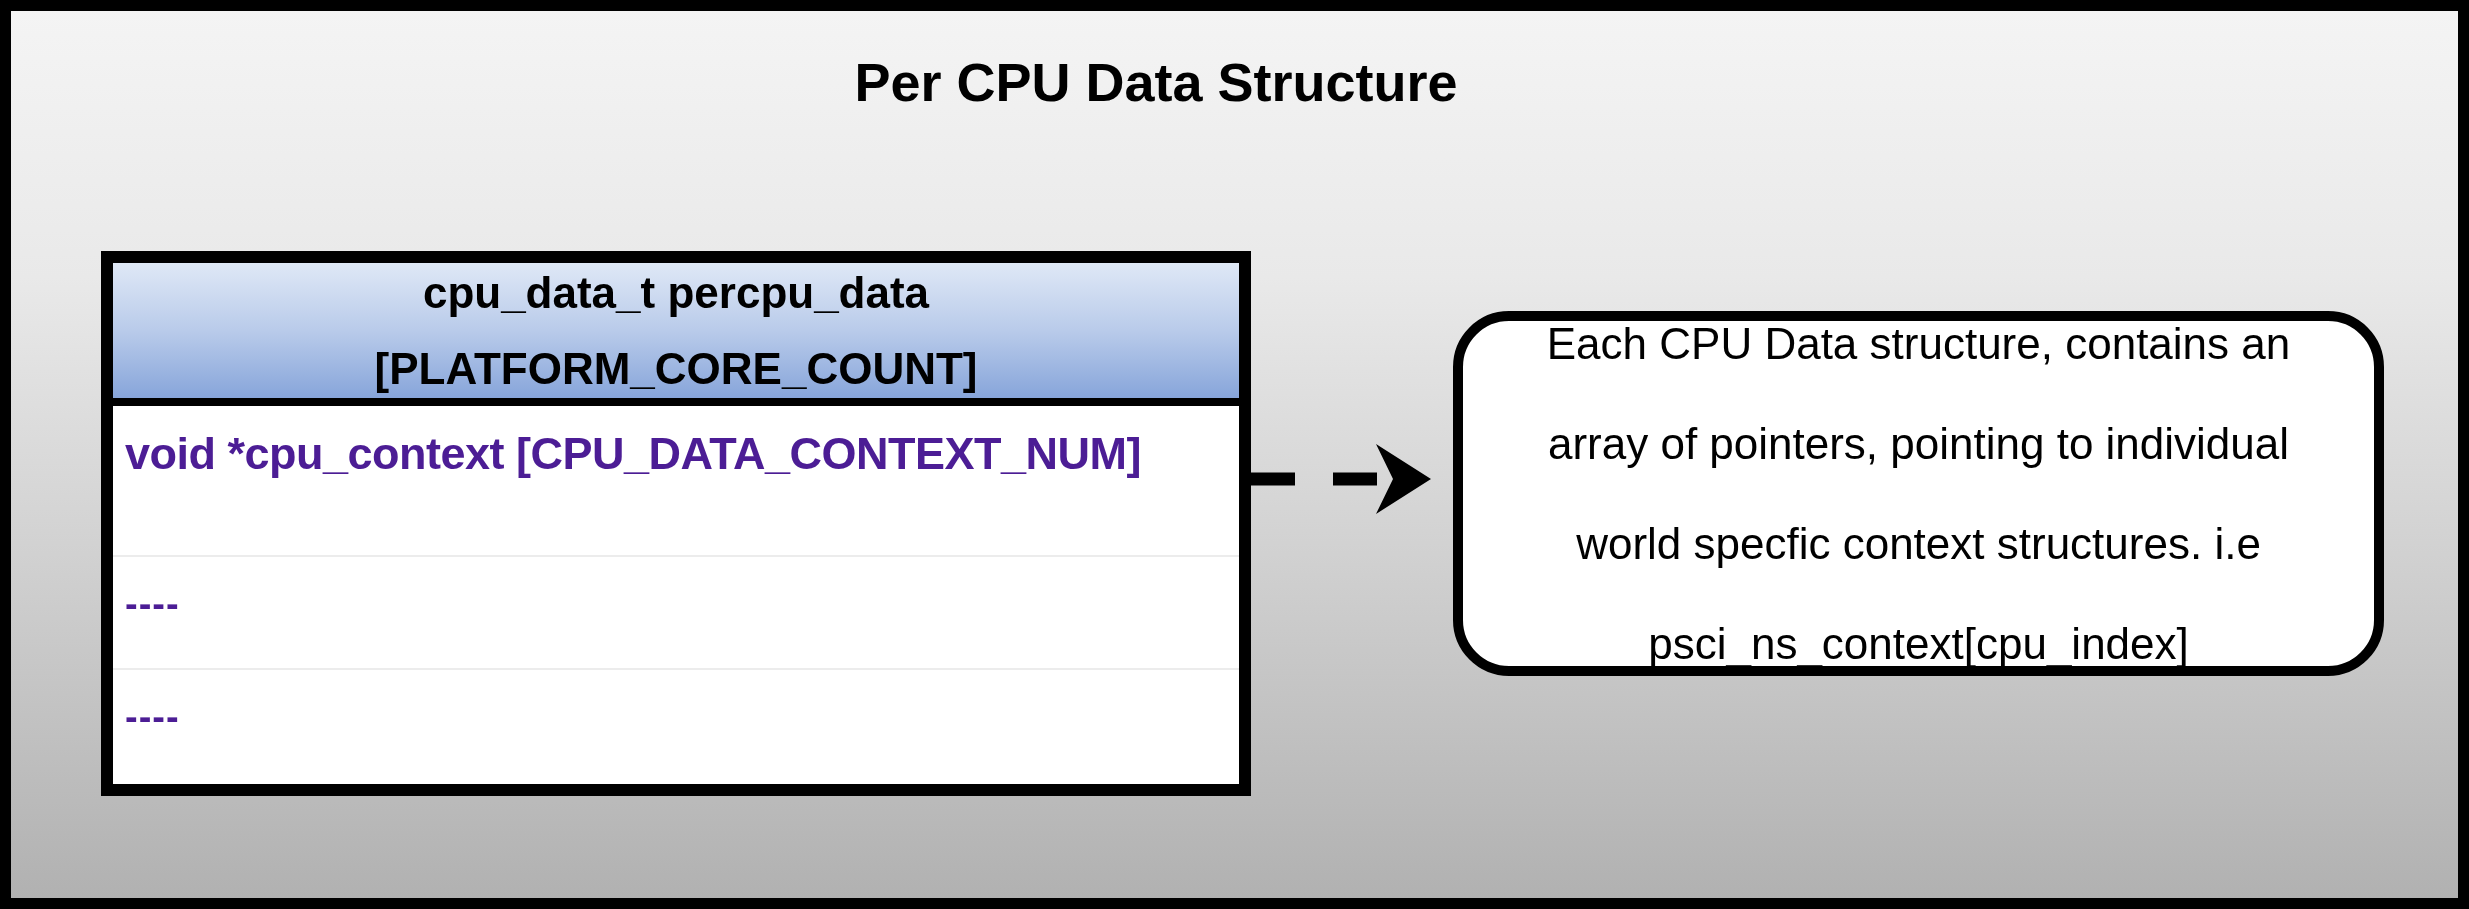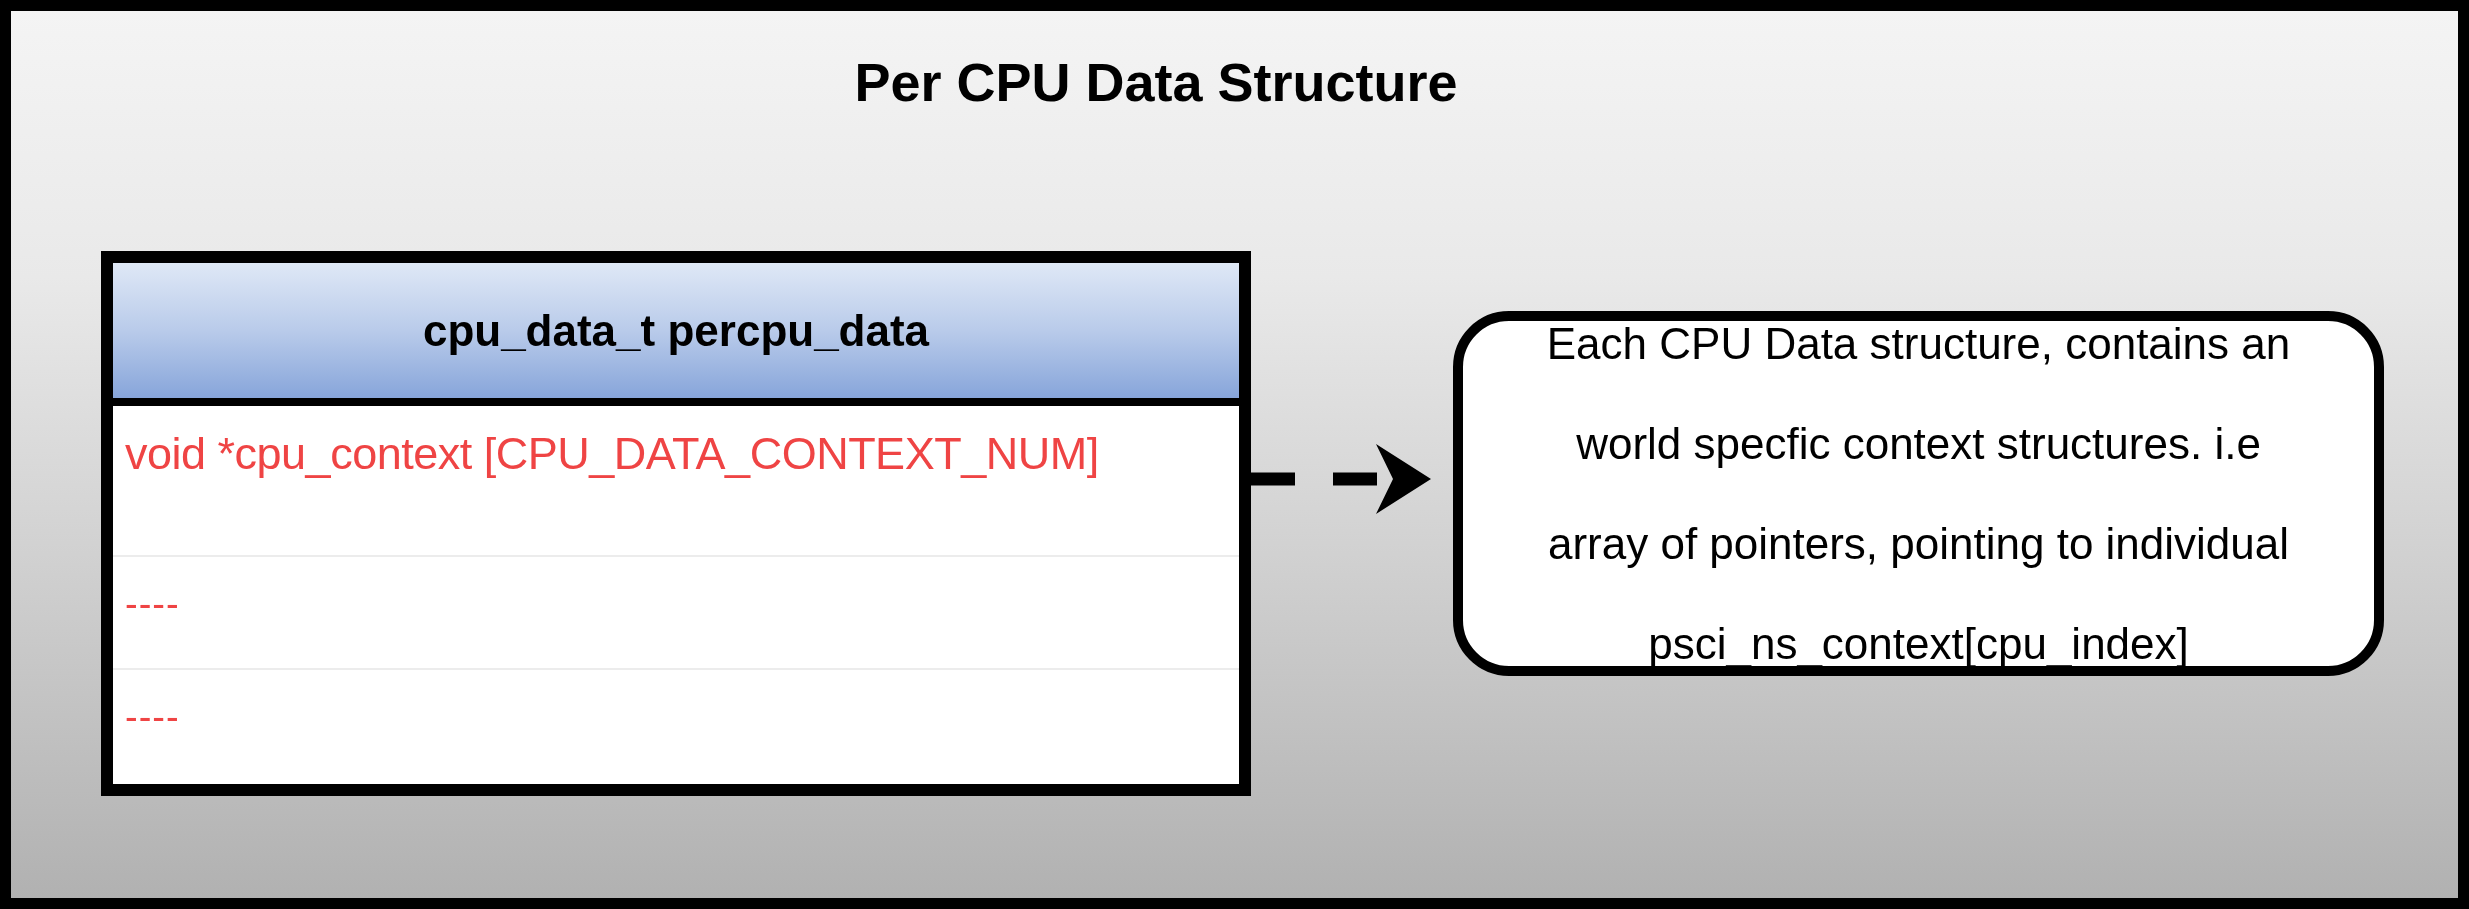--- a/index.html
+++ b/index.html
@@ -55,22 +55,22 @@
     font-size: 44px;
     font-weight: bold;
     line-height: 61px;
     color: #000000;
     text-align: center;
     gap: 15px;
   }
   .table-row {
     box-sizing: border-box;
     border-bottom: 2px solid #ececec;
-    color: #ef4444;
-    font-weight: normal;
+    color: #4c1d95;
+    font-weight: bold;
     padding-left: 12px;
     padding-right: 8px;
     white-space: nowrap;
     overflow: hidden;
   }
   .row-context {
     height: 151px;
     padding-top: 22px;
     font-size: 45px;
     letter-spacing: -0.5px;
@@ -122,31 +122,32 @@
 </head>
 <body>
 
 <div class="frame">
 
   <div class="diagram-title">Per CPU Data Structure</div>
 
   <div class="struct-table">
     <div class="table-header">
       <span>cpu_data_t percpu_data</span>
+      <span>[PLATFORM_CORE_COUNT]</span>
     </div>
     <div class="table-row row-context">void *cpu_context [CPU_DATA_CONTEXT_NUM]</div>
     <div class="table-row row-dashes">----</div>
     <div class="table-row row-dashes last">----</div>
   </div>
 
   <svg class="arrow-svg" viewBox="0 0 200 90" xmlns="http://www.w3.org/2000/svg">
     <line x1="2" y1="43" x2="142" y2="43" stroke="#000000" stroke-width="13" stroke-dasharray="44 38"></line>
     <polygon points="182,43 127,8 144,43 127,78" fill="#000000"></polygon>
   </svg>
 
   <div class="callout">
     <div class="callout-line">Each CPU Data structure, contains an</div>
+    <div class="callout-line">array of pointers, pointing to individual</div>
     <div class="callout-line">world specfic context structures. i.e</div>
-    <div class="callout-line">array of pointers, pointing to individual</div>
     <div class="callout-line">psci_ns_context[cpu_index]</div>
   </div>
 
 </div>
 
 </body></html>

